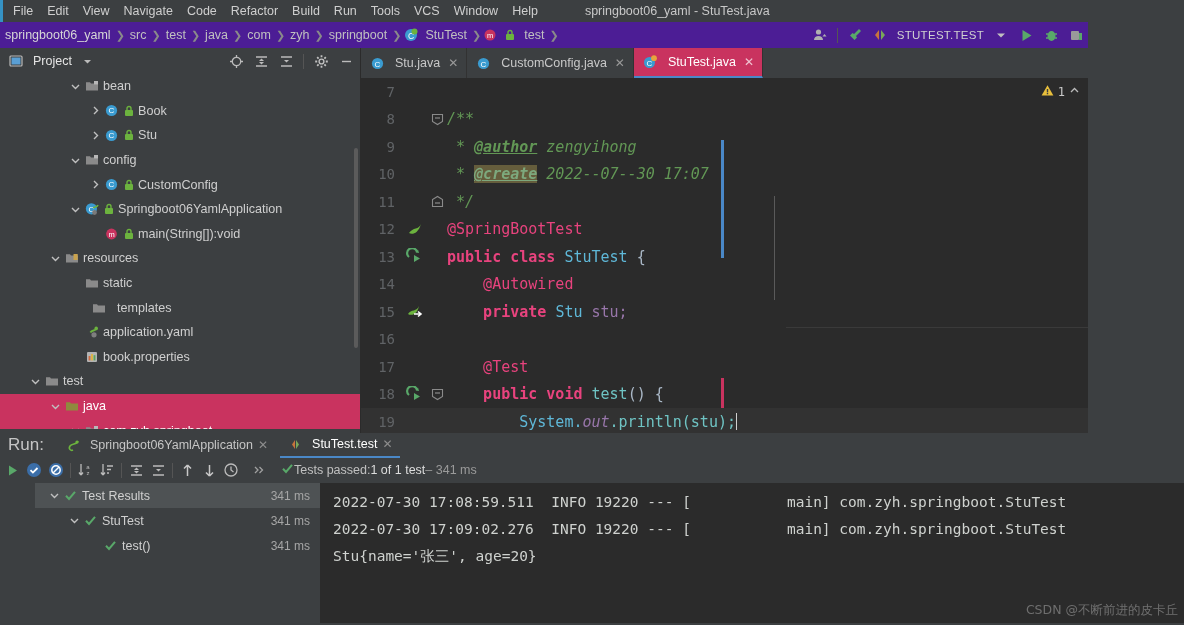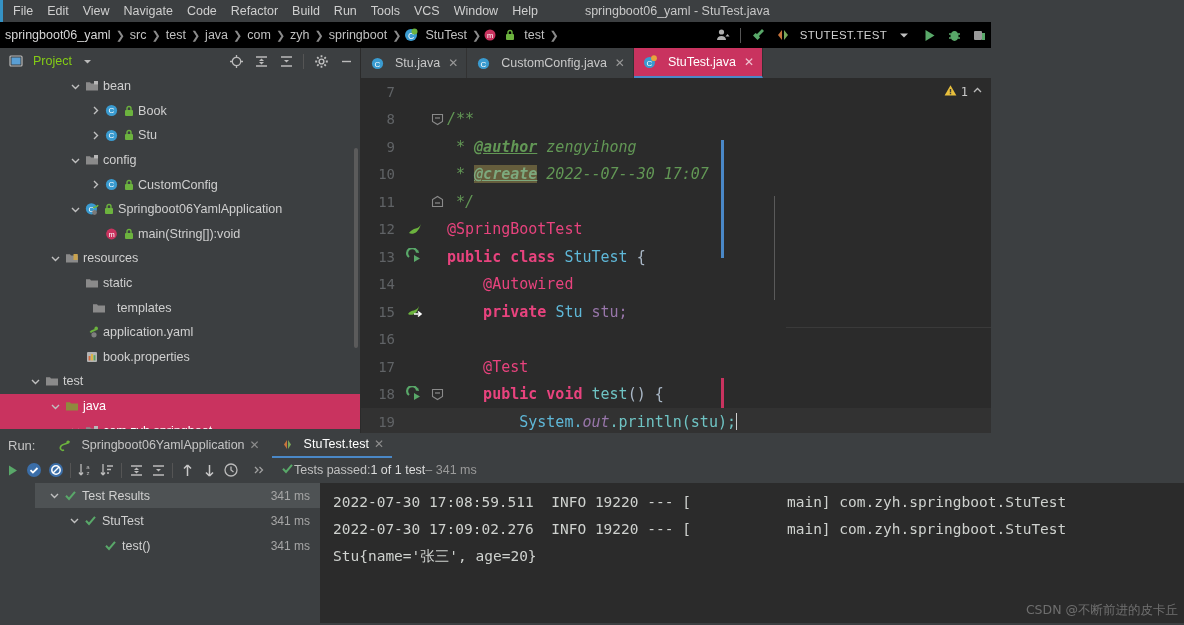--- a/index.html
+++ b/index.html
@@ -3,49 +3,49 @@
 <meta charset="utf-8">
 <style>
   html,body{margin:0;padding:0;}
   body{
     width:1184px;height:625px;overflow:hidden;
     background:#3c3f41;
     font-family:"Liberation Sans",sans-serif;
     font-size:12px;color:#bbbbbb;
     -webkit-font-smoothing:antialiased;
   }
-  .app{position:relative;width:991px;height:625px;}
+  .app{position:relative;width:1088px;height:625px;}
 
   
   .menubar{height:22px;background:#3c3f41;display:flex;align-items:center;padding-left:6px;}
   .menubar .mi{padding:2px 7px;font-size:12.5px;color:#cfcfcf;}
   .win-title{margin-left:40px;font-size:12.5px;color:#c8c8c8;}
   .blue-edge{position:absolute;left:0;top:0;width:3px;height:22px;background:#3592c4;}
 
   
-  .navbar{height:26px;background:#000000;display:flex;align-items:center;padding-left:2px;position:relative;}
+  .navbar{height:26px;background:#4c1d95;display:flex;align-items:center;padding-left:2px;position:relative;}
   .crumb{display:flex;align-items:center;font-size:12.5px;color:#c0c0c0;white-space:nowrap;}
   .crumb .txt{padding:0 3px;}
   .crumb.proj .txt{color:#d6d6d6;}
   .sep{color:#8a8a8a;margin:0 2px;font-size:11px;}
   .navbar .right{position:absolute;right:4px;top:0;height:26px;display:flex;align-items:center;gap:9px;}
   .tb-ico{display:inline-flex;align-items:center;justify-content:center;width:16px;height:16px;}
   .runcfg{font-size:11.5px;color:#d0d0d0;letter-spacing:.3px;}
   .vsep{width:1px;height:15px;background:#555;}
 
   
   .body{display:flex;height:577px;}
 
   
   .leftstrip{width:22px;background:#3c3f41;position:absolute;left:0;top:48px;height:577px;}
 
   
   .project{width:360px;background:#3c3f41;position:relative;border-right:1px solid #2b2b2b;}
   .pj-head{height:26px;display:flex;align-items:center;padding-left:8px;position:relative;}
-  .pj-head .label{font-size:12.5px;color:#84cc16;margin-left:6px;}
+  .pj-head .label{font-size:12.5px;color:#e5e5e5;margin-left:6px;}
   .pj-head .tools{position:absolute;right:6px;display:flex;align-items:center;gap:9px;}
   .pj-tree{position:relative;height:355px;overflow:hidden;background:#3c3f41;}
   .row{height:24.6px;display:flex;align-items:center;font-size:12.6px;color:#cfcfcf;white-space:nowrap;}
   .row.sel{background:#c9335f;color:#fff;}
   .arrow{width:11px;height:11px;display:inline-block;margin-right:3px;flex:none;}
   .ico{width:15px;height:15px;display:inline-flex;align-items:center;justify-content:center;margin-right:4px;flex:none;}
   .pj-scroll{position:absolute;right:2px;top:100px;width:4px;height:200px;background:#5b5b5b;border-radius:2px;}
 
   
   .editor{flex:1;background:#2b2b2b;position:relative;display:flex;flex-direction:column;}
@@ -74,21 +74,21 @@
   .anno{color:#e8437e;text-align:right;}
   .cls{color:#5fb8d8;}
   .fld{color:#9876aa;}
   .meth{color:#6fc4c4;}
   .plain{color:#a9b7c6;}
   .caret{display:inline-block;width:1px;height:17px;background:#d0d0d0;vertical-align:-3px;}
 
   
   .runpanel{position:absolute;left:0;bottom:0;width:1184px;height:192px;background:#3c3f41;}
   .run-tabs{height:24px;display:flex;align-items:center;padding-left:8px;gap:4px;}
-  .run-lbl{font-size:13px;color:#c5c5c5;margin-right:10px;}
+  .run-lbl{font-size:17px;color:#c5c5c5;margin-right:10px;}
   .rtab{display:flex;align-items:center;gap:5px;font-size:12.5px;color:#c5c5c5;padding:0 8px;height:24px;}
   .rtab.active{border-bottom:2px solid #4a88c7;color:#ffffff;}
   .rtab .x{color:#8e8e8e;font-size:12px;}
   .run-toolbar{height:26px;display:flex;align-items:center;padding-left:4px;gap:6px;}
   .rt-status{font-size:12.5px;color:#c0c0c0;margin-left:8px;display:flex;align-items:center;}
   .rt-status .num{color:#dddddd;}
   .rt-status .dim{color:#9a9a9a;}
   .run-body{display:flex;height:140px;padding-left:35px;}
   .tests{width:285px;background:#3c3f41;position:relative;border-right:1px solid #2b2b2b;}
   .trow{height:25px;display:flex;align-items:center;font-size:12.5px;color:#d0d0d0;padding-left:22px;position:relative;}

